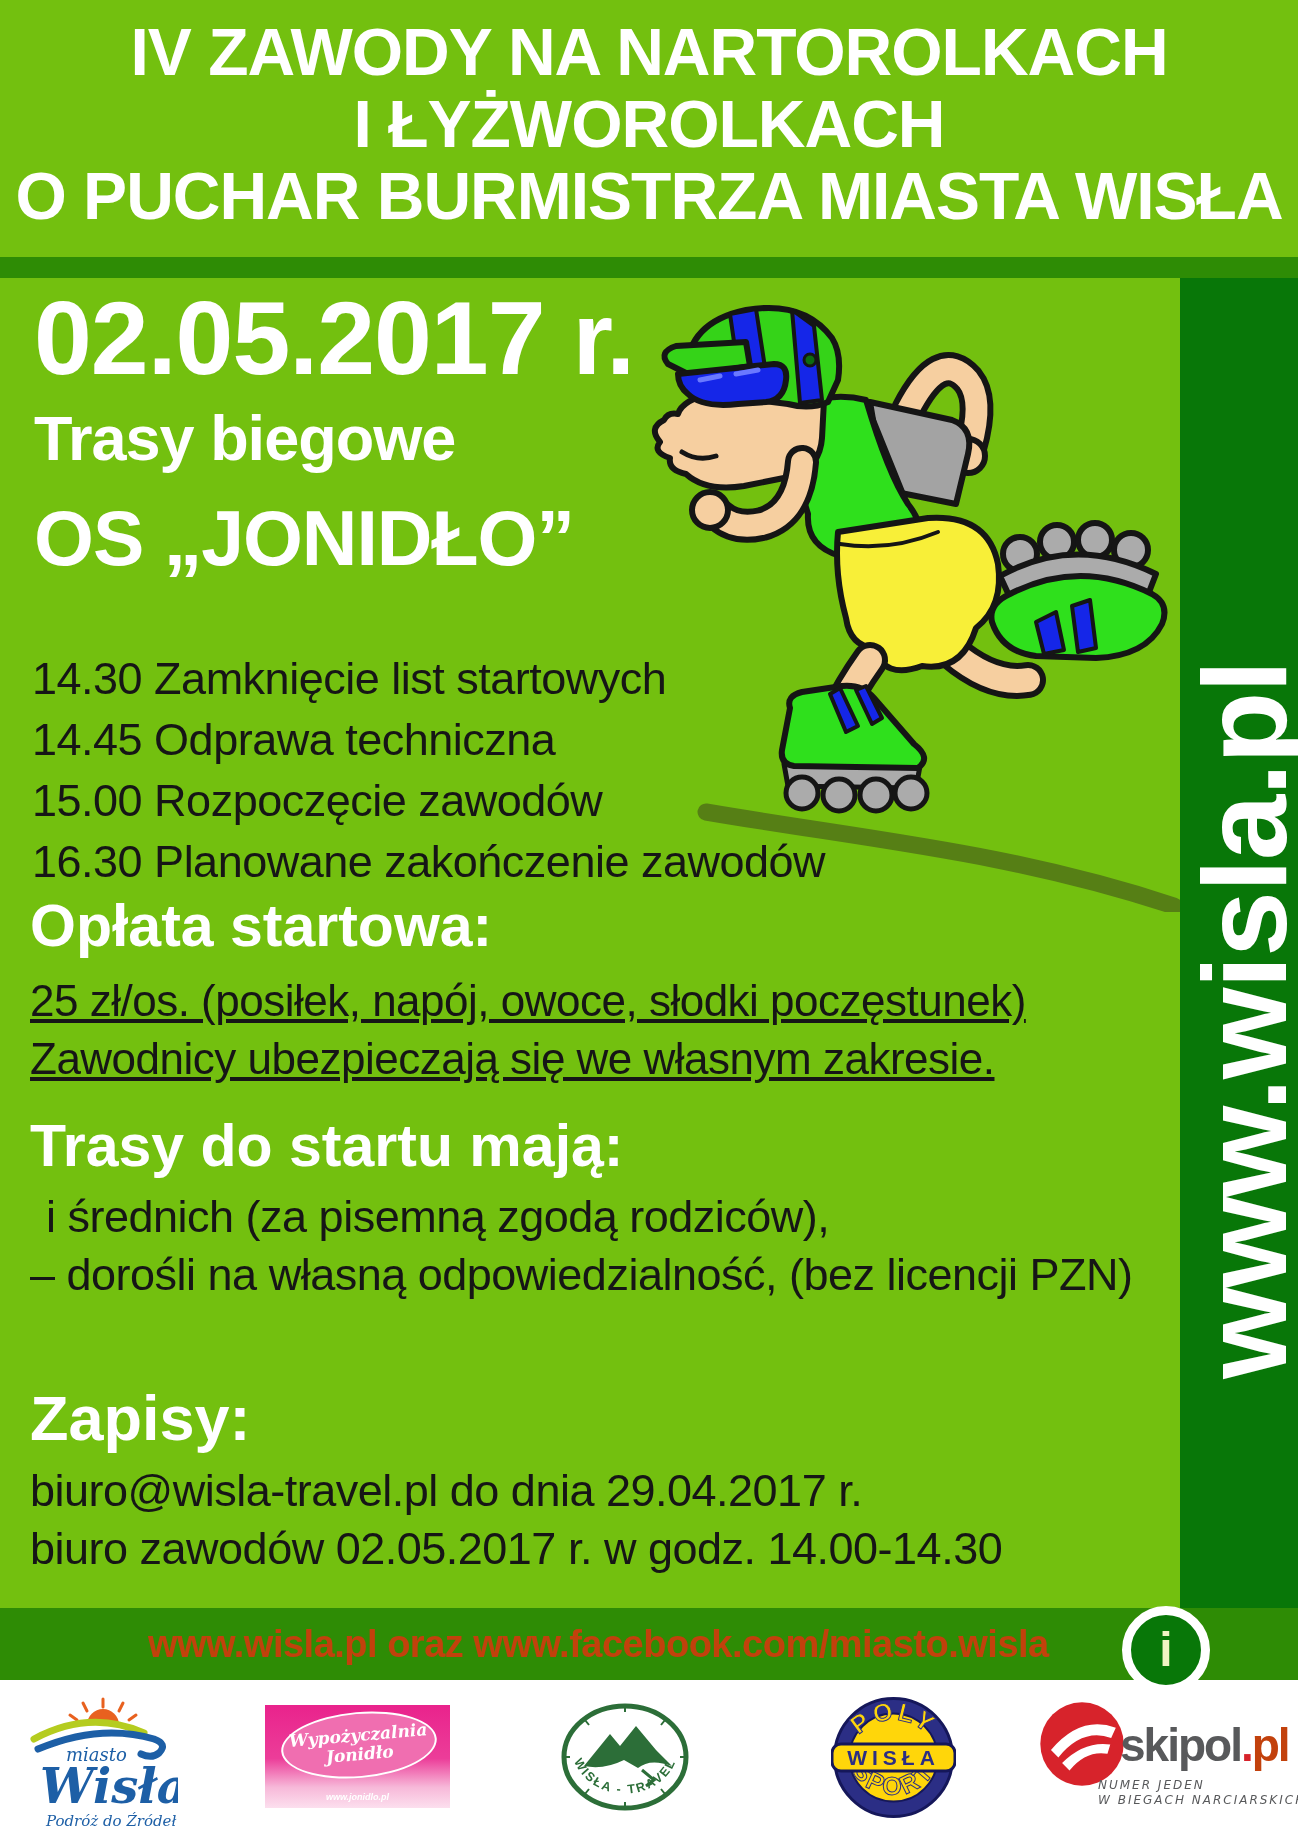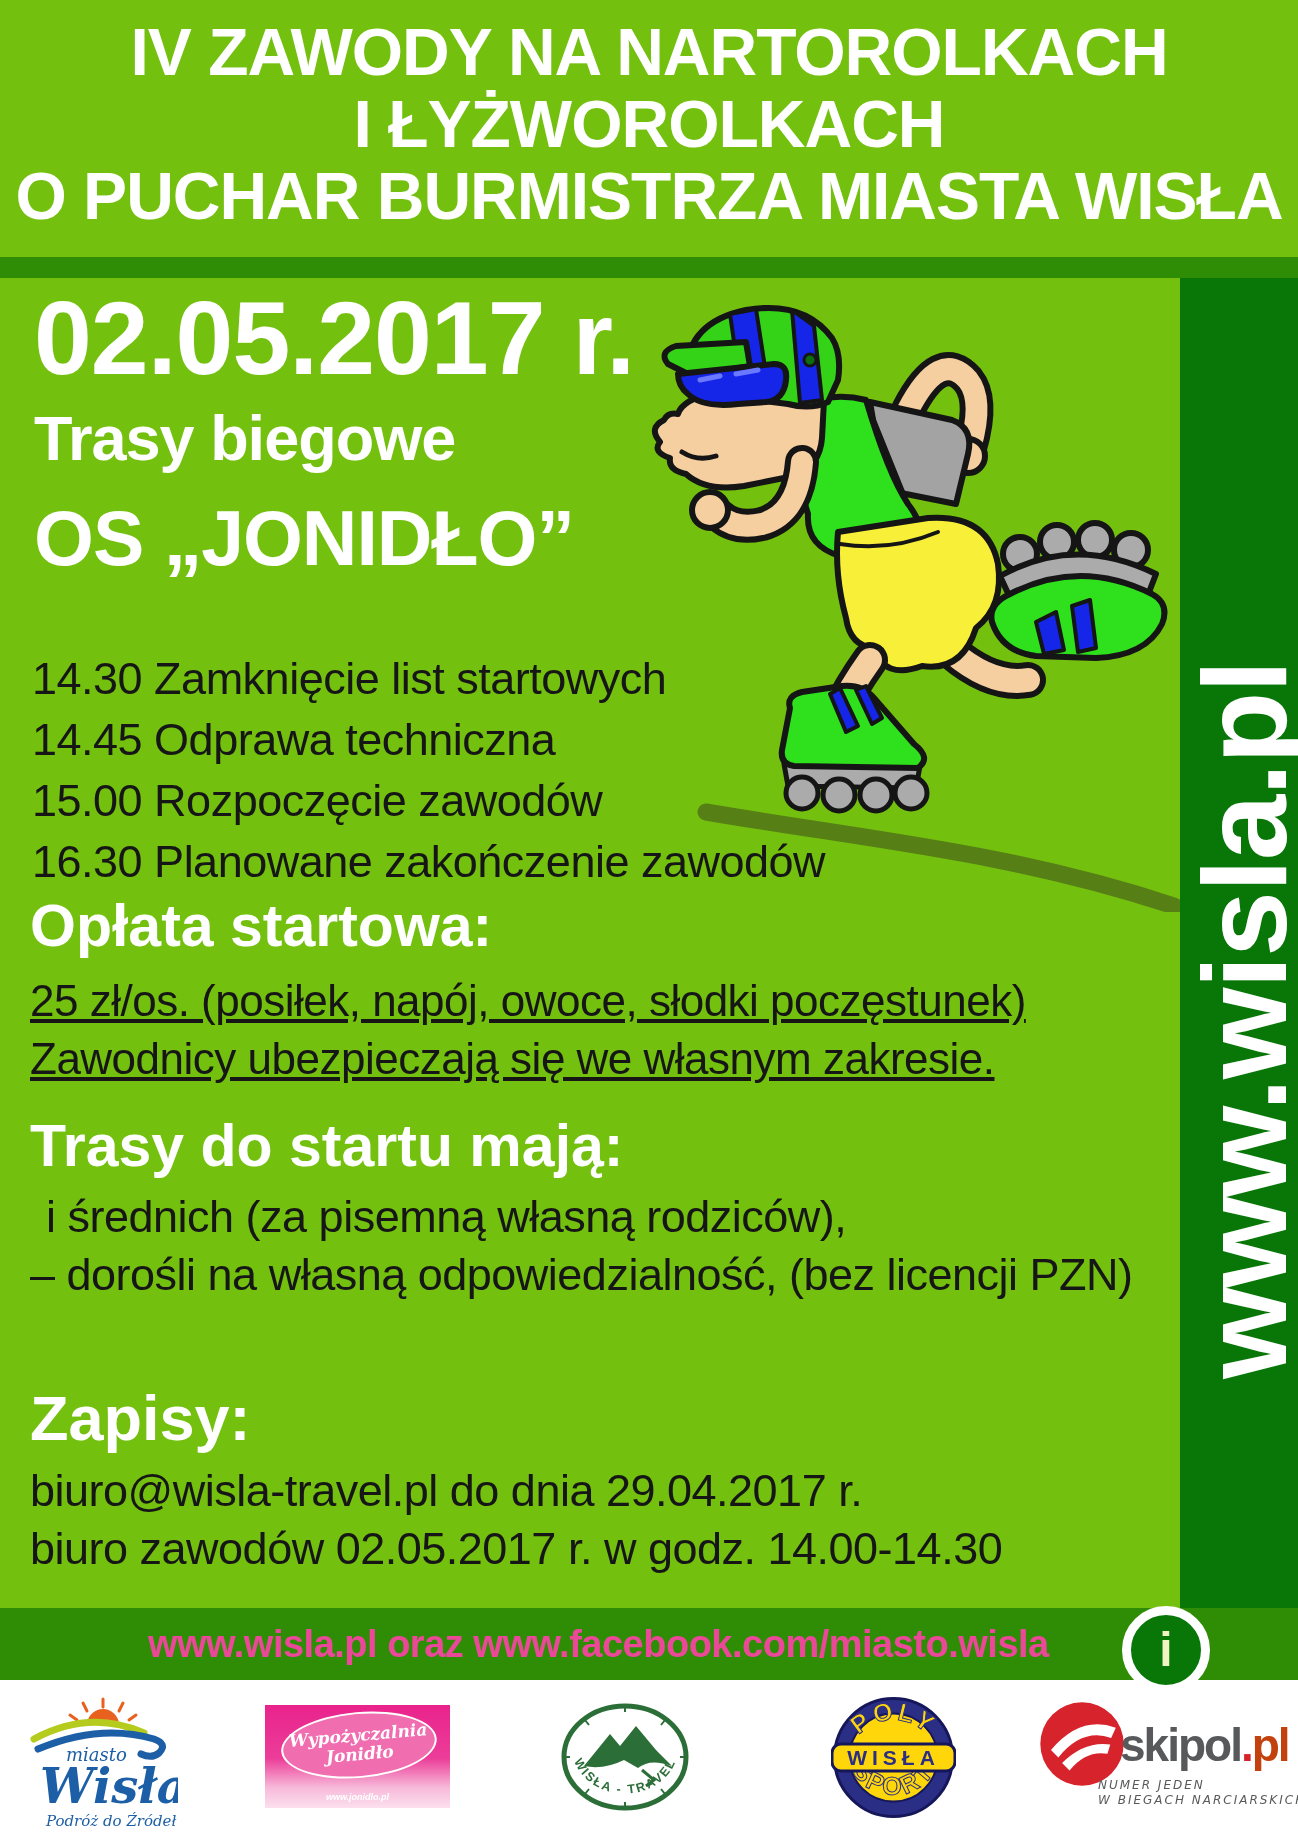--- a/index.html
+++ b/index.html
@@ -33,21 +33,21 @@
   .elig-lines .indent{padding-left:16px;}
   .signup-head{left:30px;top:1382px;font-size:63px;}
   .signup-lines{left:30px;top:1462px;font-size:45px;line-height:58px;letter-spacing:-0.5px;}
 
   
   .vertical-url{left:695px;top:960px;width:1100px;height:120px;z-index:7;
                 transform:rotate(-90deg);display:flex;align-items:center;justify-content:center;
                 color:#fff;font-weight:bold;font-size:118px;letter-spacing:-1px;}
 
   
-  .bar-text{left:148px;top:1608px;height:72px;line-height:72px;color:#ec4899;font-weight:bold;
+  .bar-text{left:148px;top:1608px;height:72px;line-height:72px;color:#c2410c;font-weight:bold;
             font-size:38px;letter-spacing:-0.5px;z-index:7;}
   .info-badge{left:1122px;top:1606px;width:88px;height:88px;border-radius:50%;
               background:#087708;border:9px solid #ffffff;box-sizing:border-box;z-index:8;
               display:flex;align-items:center;justify-content:center;}
   .info-badge span{color:#f0f4c3;font-weight:bold;font-size:48px;line-height:1;}
 
   
   .skater-svg{left:540px;top:252px;width:650px;height:660px;z-index:2;}
 
   
@@ -162,21 +162,21 @@
 </div>
 
 <div class="abs white fee-head">Opłata startowa:</div>
 <div class="abs dark-text fee-lines">
   <div>25 zł/os. (posiłek, napój, owoce, słodki poczęstunek)</div>
   <div>Zawodnicy ubezpieczają się we własnym zakresie.</div>
 </div>
 
 <div class="abs white elig-head">Trasy do startu mają:</div>
 <div class="abs dark-text elig-lines">
-  <div class="indent">i średnich (za pisemną własną rodziców),</div>
+  <div class="indent">i średnich (za pisemną zgodą rodziców),</div>
   <div>– dorośli na własną odpowiedzialność, (bez licencji PZN)</div>
 </div>
 
 <div class="abs white signup-head">Zapisy:</div>
 <div class="abs dark-text signup-lines">
   <div>biuro@wisla-travel.pl do dnia 29.04.2017 r.</div>
   <div>biuro zawodów 02.05.2017 r. w godz. 14.00-14.30</div>
 </div>
 
 <div class="abs sidebar"></div>

